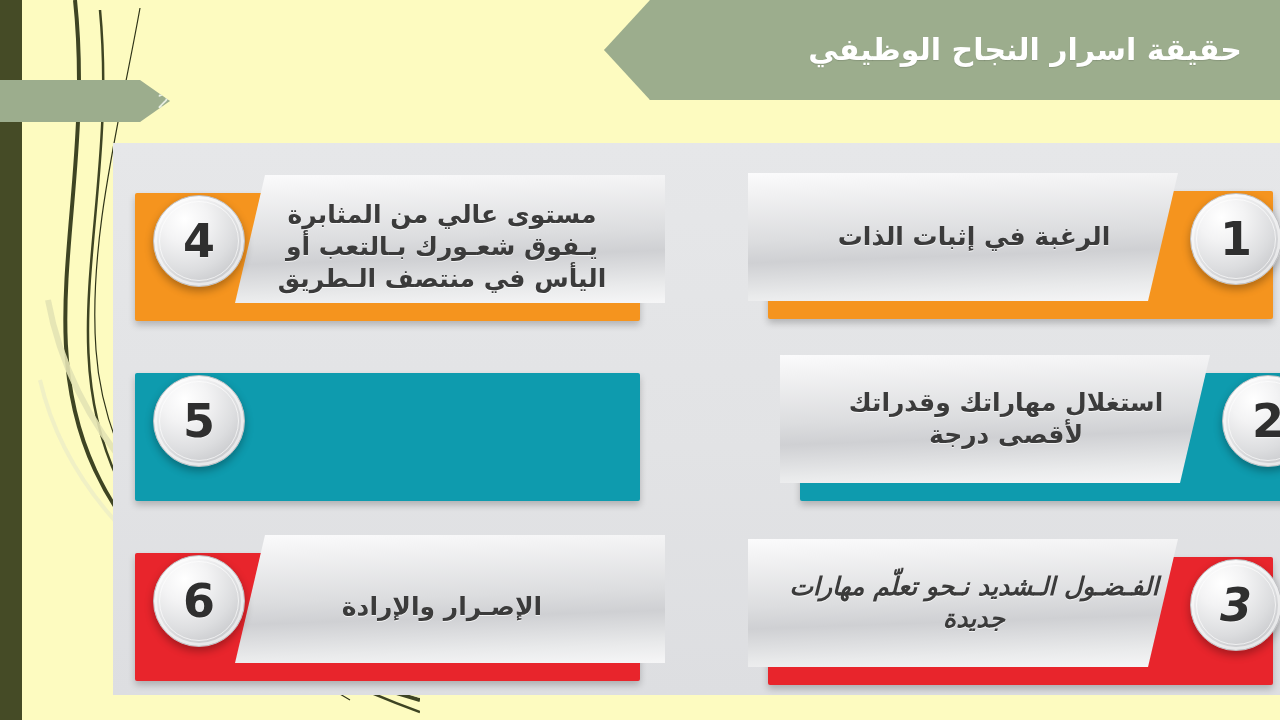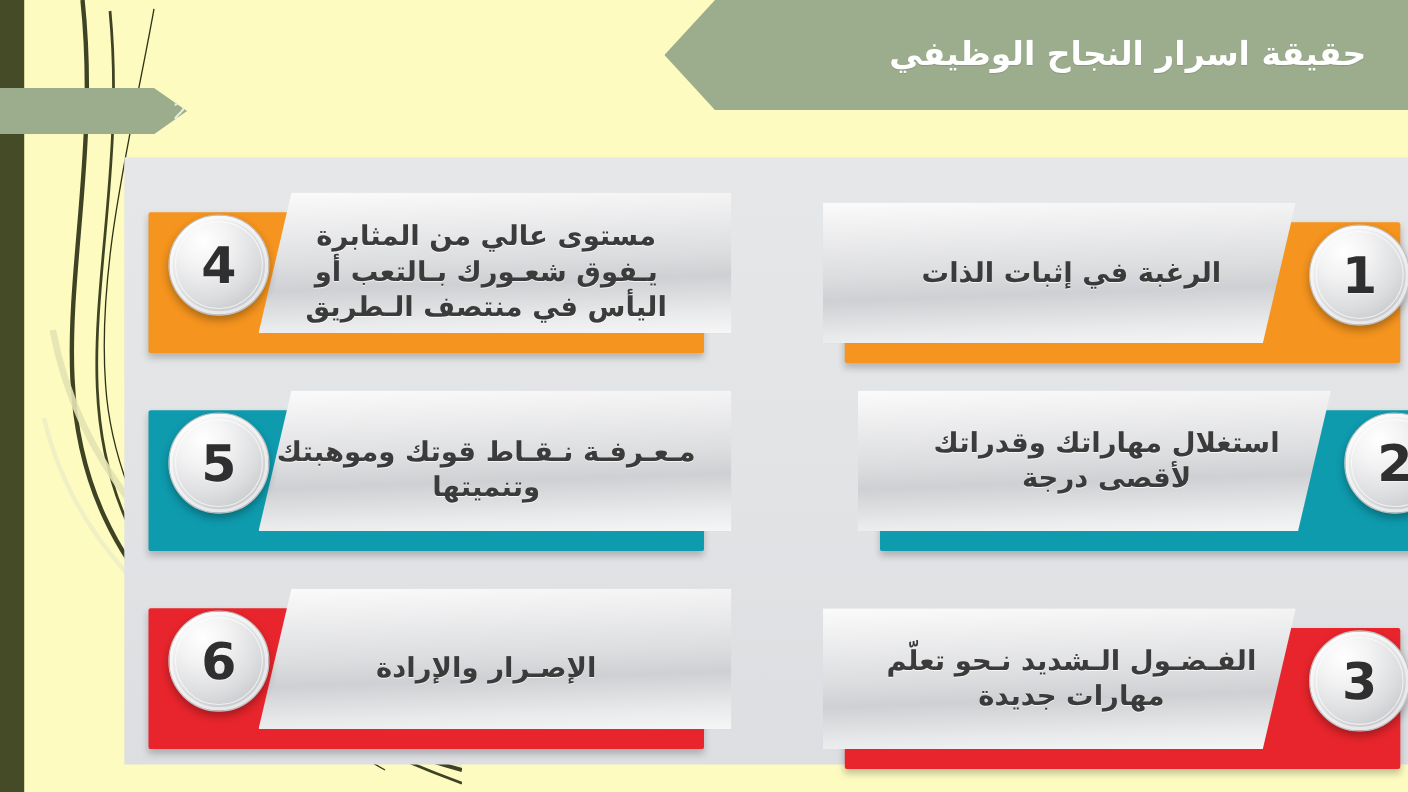--- a/index.html
+++ b/index.html
@@ -104,23 +104,23 @@
   }
   .circle span{
     font-size:46px;font-weight:bold;color:#2F2F2F;direction:ltr;line-height:1;
     position:relative;z-index:2;
     text-shadow:0 1px 1px rgba(255,255,255,.55);
   }
   .item.left  .circle{left:18px;}
   .item.right .circle{left:452px;}
 
   
-  .p-r1{left:625px;top:41px;text-decoration:underline;}
+  .p-r1{left:625px;top:30px;text-decoration:underline;}
   .p-r2{left:657px;top:212px;}
-  .p-r3{left:625px;top:410px;}
+  .p-r3{left:625px;top:396px;font-style:italic;}
   .p-l1{left:22px;top:32px;}
   .p-l2{left:22px;top:212px;}
   .p-l3{left:22px;top:392px;}
 </style>
 </head>
 <body>
 
 <div class="slide">
 
   <svg class="grass" viewBox="0 0 420 720" preserveAspectRatio="none">
@@ -179,23 +179,20 @@
         <div class="plate">
           <div class="plate-text">مستوى عالي من المثابرة يـفوق شعـورك بـالتعب أو اليأس في منتصف الـطريق</div>
         </div>
         <div class="circle">
           <span>4</span>
         </div>
       </div>
 
       <div class="item left p-l2">
         <div class="slab" style="background: rgb(14, 155, 174);"></div>
-        <div class="plate">
-          <div class="plate-text">مـعـرفـة نـقـاط قوتك وموهبتك وتنميتها</div>
-        </div>
         <div class="circle">
           <span>5</span>
         </div>
       </div>
 
       <div class="item left p-l3">
         <div class="slab" style="background: rgb(232, 37, 44);"></div>
         <div class="plate">
           <div class="plate-text">الإصـرار والإرادة</div>
         </div>

